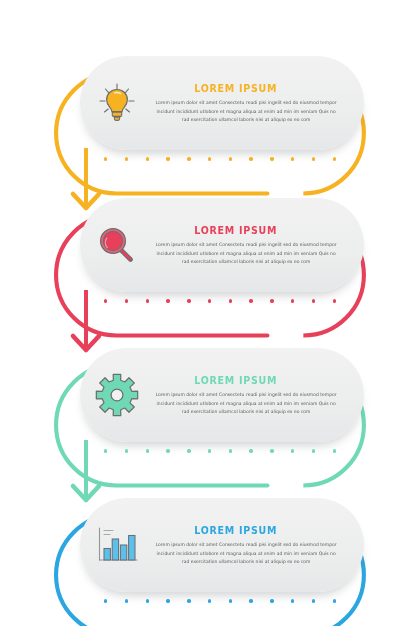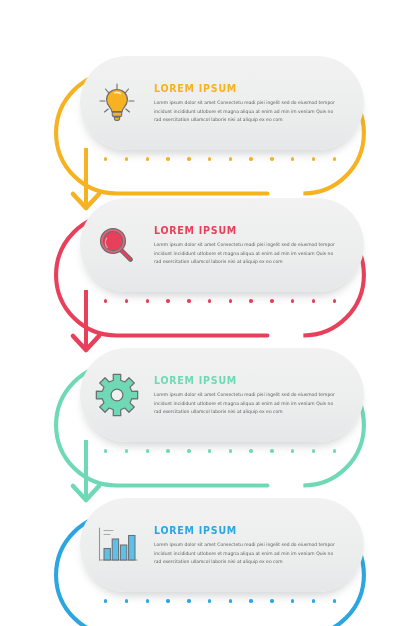--- a/index.html
+++ b/index.html
@@ -22,20 +22,21 @@
     width: 417px;
     height: 626px;
   }
 
   
   .step {
     position: absolute;
     left: 58px;
     width: 306px;
     height: 122px;
+    text-align: center;
   }
   .step-0 { top: 42px; }
   .step-1 { top: 184px; }
   .step-2 { top: 334px; }
   .step-3 { top: 484px; }
 
   
   .ring-svg {
     position: absolute;
     left: -4px;

